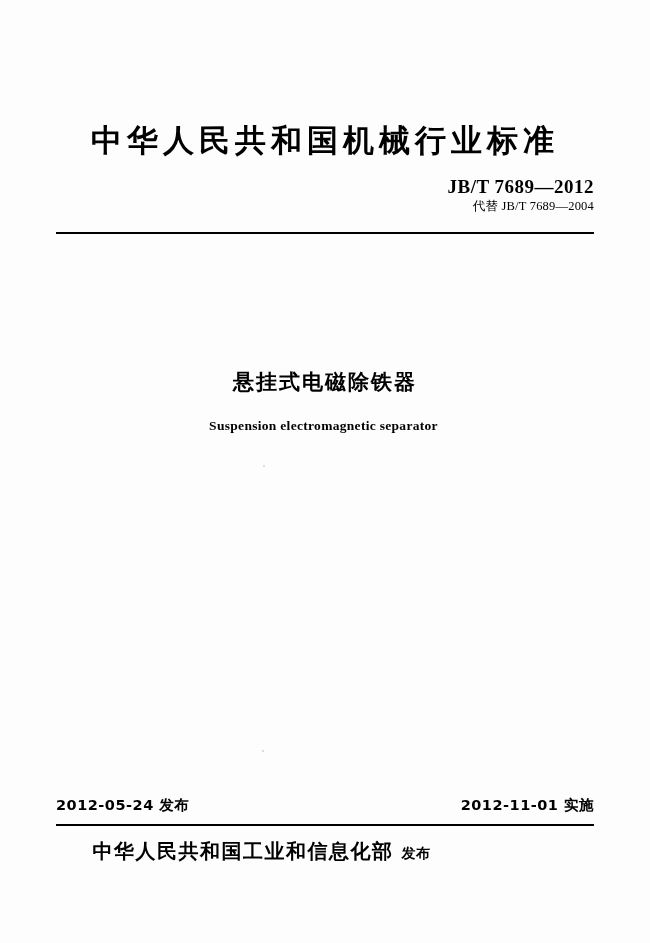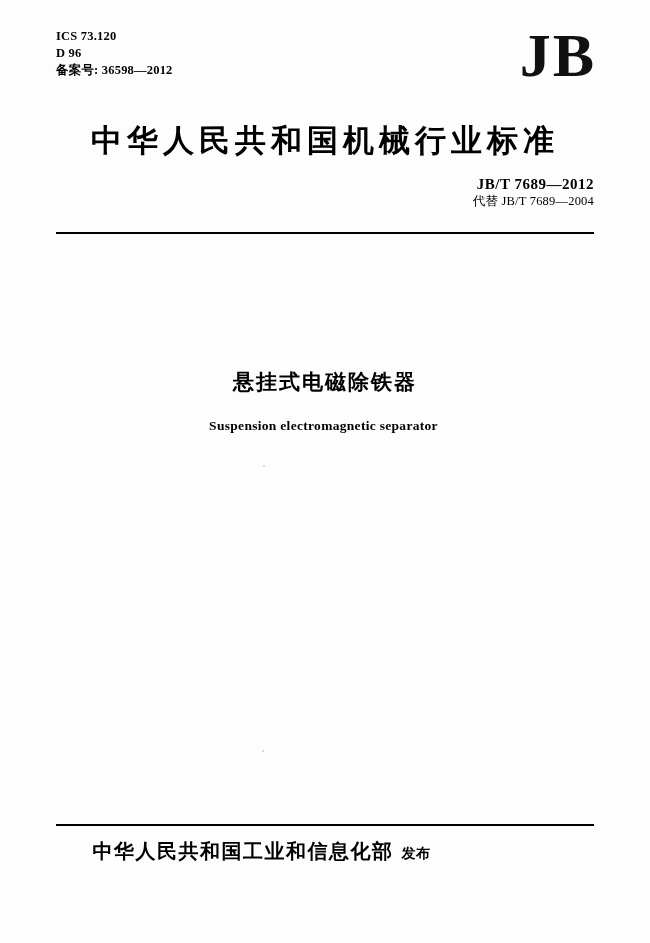--- a/index.html
+++ b/index.html
@@ -67,21 +67,21 @@
   }
   
   .std-no {
     position: absolute;
     right: 56px;
     top: 176px;
     text-align: right;
     font-family: "Liberation Serif", serif;
   }
   .std-no .main {
-    font-size: 15px;
+    font-size: 19px;
     font-weight: bold;
     letter-spacing: 0.5px;
     white-space: nowrap;
   }
   .std-no .replace {
     font-size: 12.5px;
     letter-spacing: 0.2px;
     white-space: nowrap;
   }
   .rule {
@@ -176,42 +176,36 @@
     width: 2px;
     height: 2px;
     border-radius: 50%;
   }
 </style>
 </head>
 <body>
 
 <div class="page">
 
-  <div class="header">
-    <div class="ics-lines">
-      <div>ICS 73.120</div>
-      <div>D 96</div>
-      <div>备案号: 36598—2012</div>
-    </div>
-    <div class="jb-logo">JB</div>
-  </div>
 
   <div class="nat-title">中华人民共和国机械行业标准</div>
 
   <div class="std-no">
     <div class="main">JB/T 7689—2012</div>
     <div class="replace">代替 JB/T 7689—2004</div>
   </div>
 
   <div class="rule"></div>
 
   <div class="doc-title">悬挂式电磁除铁器</div>
   <div class="doc-title-en">Suspension electromagnetic separator</div>
 
   <div class="date-row">
+    <div class="date-issue">2012-05-24 发布</div>
+    <div class="date-impl">2012-11-01 实施</div>
   </div>
 
   <div class="rule-bottom"></div>
 
   <div class="publisher">
     <span>中华人民共和国工业和信息化部</span><span class="small">发布</span>
   </div>
 
   <div class="speck" style="left:263px; top:465px;"></div>
   <div class="speck" style="left:262px; top:750px;"></div>

